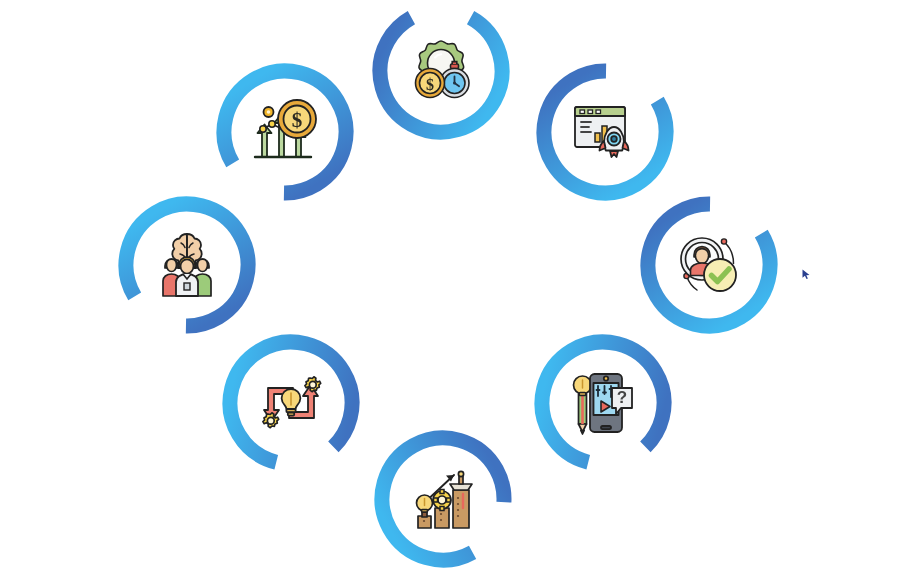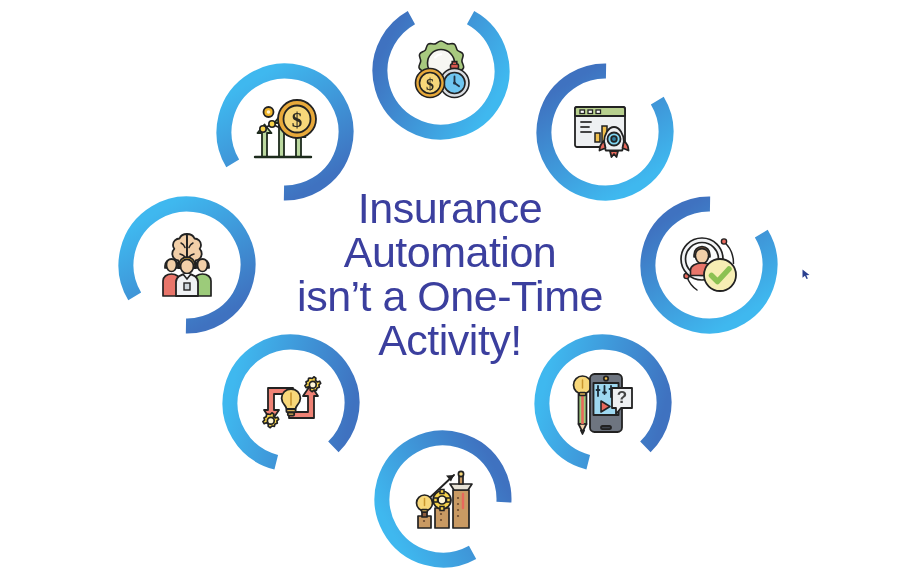--- a/index.html
+++ b/index.html
@@ -67,24 +67,20 @@
     top: 269px;
     width: 9px;
     height: 10px;
   }
 </style>
 </head>
 <body>
 
 <div id="canvas" style="width: 900px; height: 571px; background: rgb(255, 255, 255);">
 
-  <div class="headline" style="color: rgb(59, 63, 158);">Insurance
-Automation
-isn’t a One-Time
-Activity!</div>
 
   <div class="badge" id="badge-cost-time-savings" title="Cost and time savings" style="left: 372px; top: 2px; width: 138px; height: 138px;">
     <svg class="ring" viewBox="0 0 138 138">
       <defs>
         <linearGradient id="g1" x1="0" y1="0" x2="0" y2="1">
           <stop offset="0%" stop-color="#3f72c0"></stop>
             <stop offset="100%" stop-color="#3fb8ef"></stop>
         </linearGradient>
       </defs>
       <circle cx="69" cy="69" r="61" fill="none" stroke="url(#g1)" stroke-width="15" stroke-linecap="butt" stroke-dasharray="321 62" transform="rotate(-61 69 69)"></circle>

